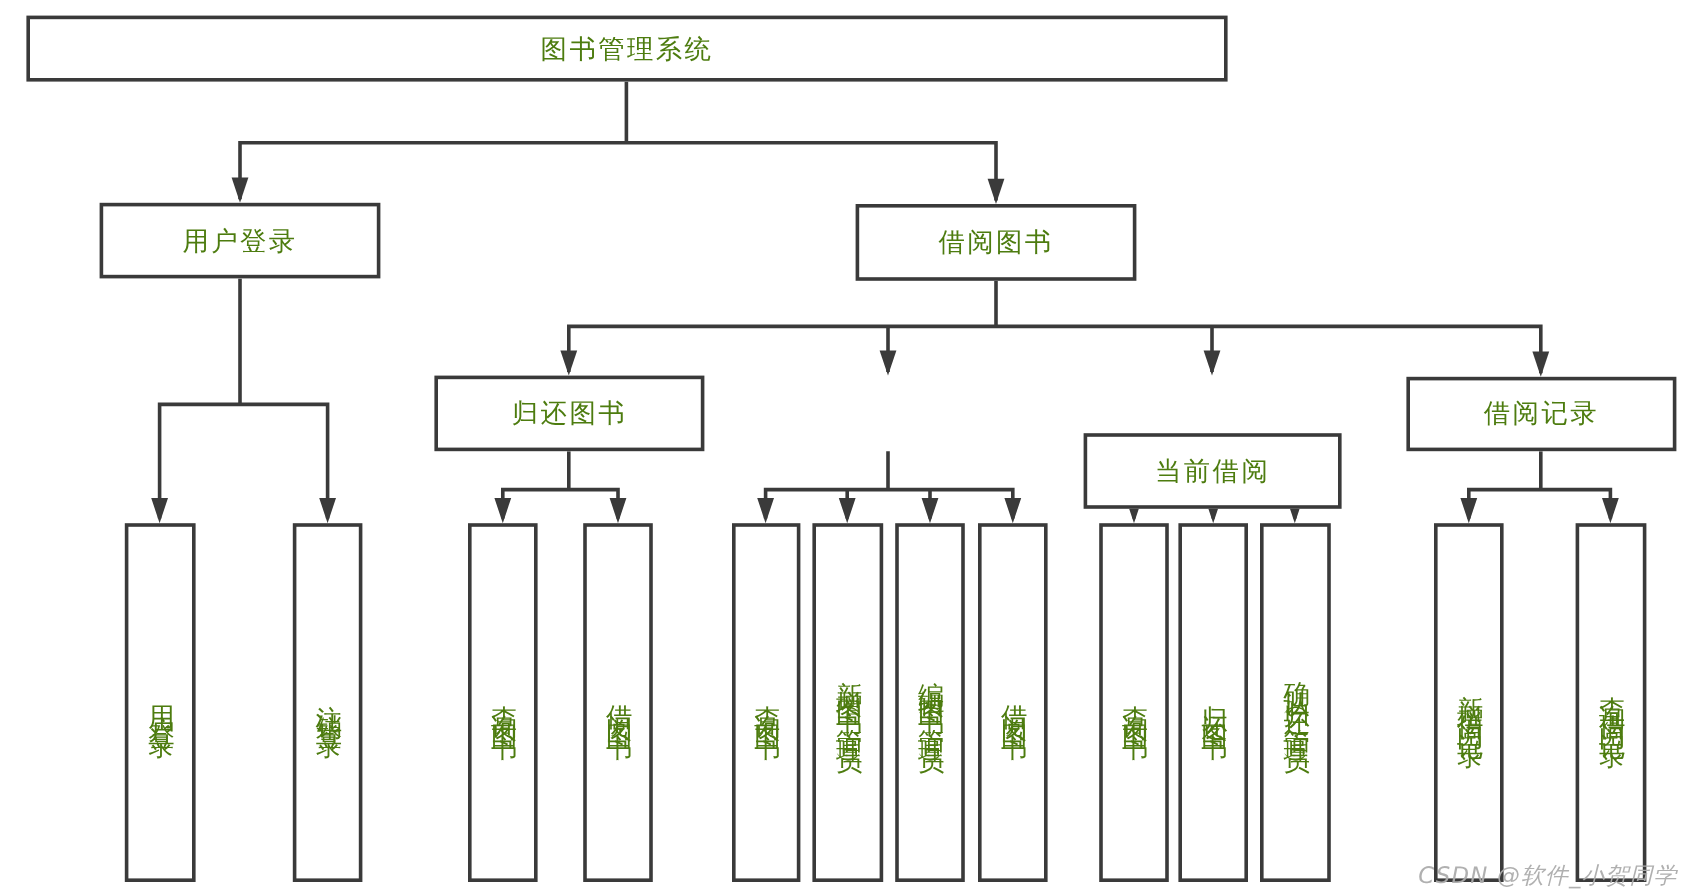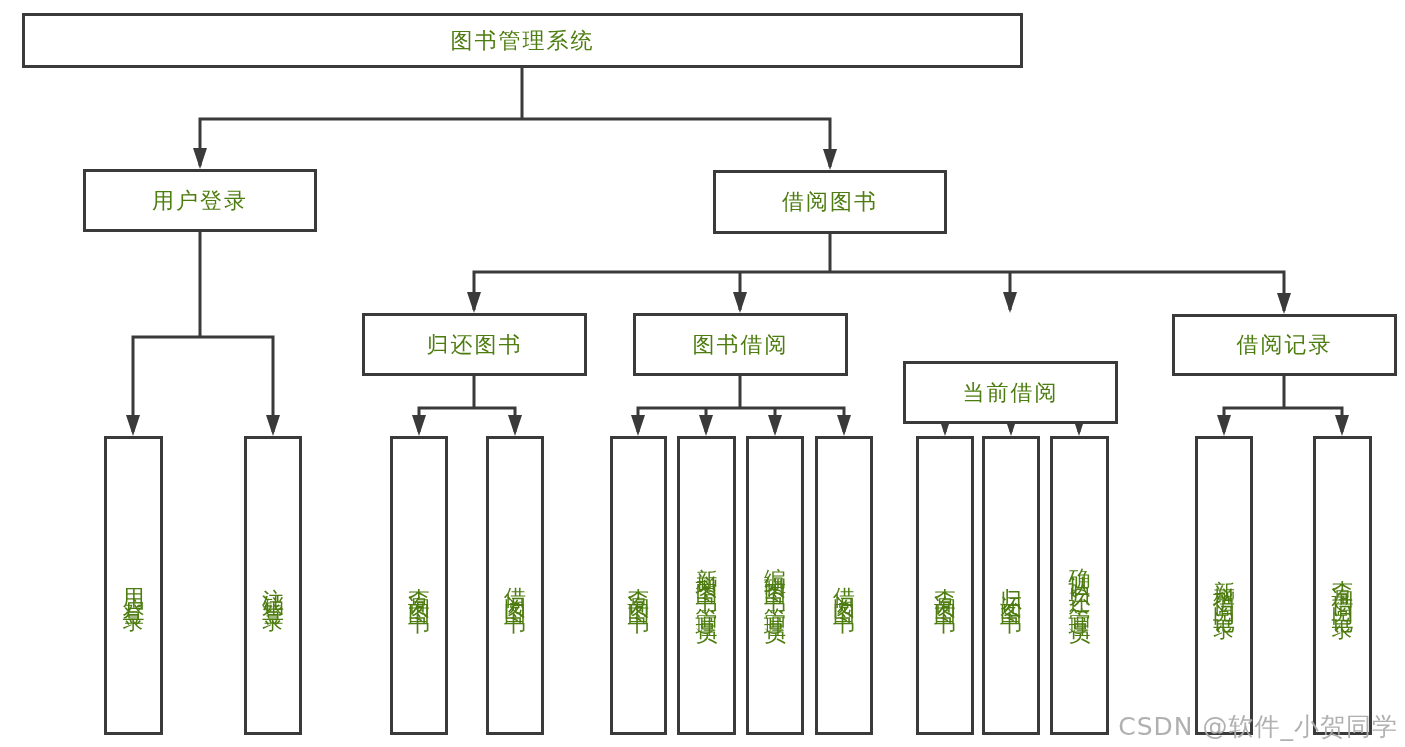--- a/index.html
+++ b/index.html
@@ -63,25 +63,26 @@
   .l-bb4   { left: 815px;  width: 58px; }
   .l-cb1   { left: 916px;  width: 58px; }
   .l-cb2   { left: 982px;  width: 58px; }
   .l-cb3   { left: 1050px; width: 59px; }
   .l-br1   { left: 1195px; width: 58px; }
   .l-br2   { left: 1313px; width: 59px; }
   #watermark {
     position: absolute;
     right: 7px;
     bottom: 4px;
-    font-size: 25px;
+    font-size: 19px;
     color: rgba(172, 172, 172, 0.95);
     letter-spacing: 1px;
     z-index: 3;
     white-space: nowrap;
+    font-style: italic;
   }
 </style>
 </head>
 <body>
 
 <div id="canvas">
 
   <svg id="edges" viewBox="0 0 1405 747" xmlns="http://www.w3.org/2000/svg">
     <g stroke="#3a3a3a" stroke-width="3" fill="none">
       <path d="M522 68 V119 M198.5 119 H831.5 M200 119 V166 M830 119 V167"></path>
@@ -121,23 +122,20 @@
 
   <div class="box n-ul">
     <span class="h-label">用户登录</span>
   </div>
   <div class="box n-bm">
     <span class="h-label">借阅图书</span>
   </div>
 
   <div class="box n-nbr">
     <span class="h-label">归还图书</span>
-  </div>
-  <div class="box n-bb">
-    <span class="h-label">图书借阅</span>
   </div>
   <div class="box n-cb">
     <span class="h-label">当前借阅</span>
   </div>
   <div class="box n-br">
     <span class="h-label">借阅记录</span>
   </div>
 
   <div class="box leaf l-ul1">
     <span class="v-label">用户登录</span>

